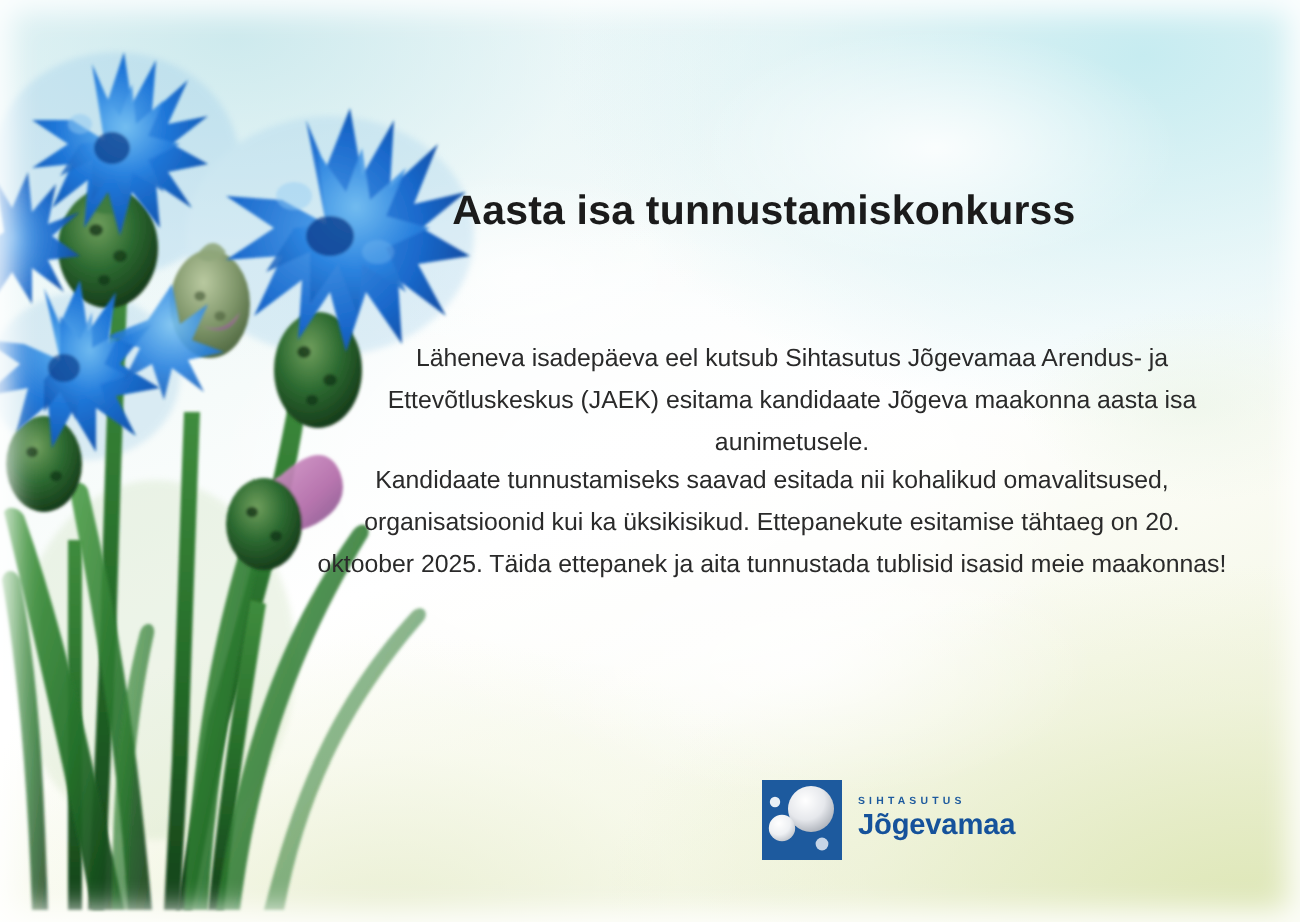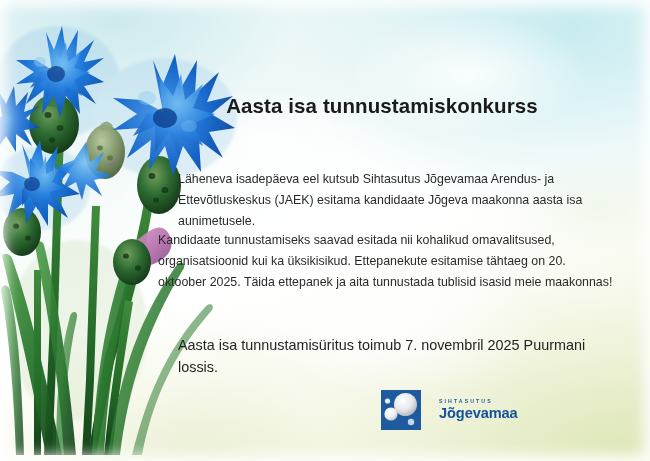--- a/index.html
+++ b/index.html
@@ -75,41 +75,42 @@
     width: 464px;
     text-align: center;
     font-size: 20.5px;
     font-weight: bold;
     color: #1b1b1b;
     letter-spacing: 0.1px;
   }
 
   .para {
     position: absolute;
+    text-align: center;
     color: #2a2a2a;
     font-size: 12.4px;
     line-height: 21px;
   }
   .para-1 { top: 157px; left: 28px;  width: 436px; }
   .para-2 { top: 218px; left: 8px;   width: 456px; }
   .para-3 {
     top: 320px; left: 28px; width: 436px;
     font-size: 14.4px;
     line-height: 22px;
     color: #242424;
   }
 
   
   .logo {
     position: absolute;
     left: 380px;
     top: 389px;
     display: flex;
     align-items: center;
-    gap: 17px;
+    gap: 7px;
   }
   .logo-mark {
     width: 42px;
     height: 42px;
     flex: 0 0 42px;
     position: relative;
   }
   .logo-text {
     position: relative;
     line-height: 1;
@@ -298,21 +299,20 @@
   </svg>
 
   <div class="content">
 
     <div class="title">Aasta isa tunnustamiskonkurss</div>
 
     <p class="para para-1">Läheneva isadepäeva eel kutsub Sihtasutus Jõgevamaa Arendus- ja Ettevõtluskeskus (JAEK) esitama kandidaate Jõgeva maakonna aasta isa aunimetusele.</p>
 
     <p class="para para-2">Kandidaate tunnustamiseks saavad esitada nii kohalikud omavalitsused, organisatsioonid kui ka üksikisikud. Ettepanekute esitamise tähtaeg on 20. oktoober 2025. Täida ettepanek ja aita tunnustada tublisid isasid meie maakonnas!</p>
 
-    <p class="para para-3">Aasta isa tunnustamisüritus toimub 7. novembril 2025 Puurmani lossis.</p>
   </div>
 
   <div class="logo">
 
     <svg class="logo-mark" viewBox="0 0 42 42" aria-hidden="true">
       <defs>
         <radialGradient id="bub1" cx="38%" cy="32%" r="72%">
           <stop offset="0%" stop-color="#ffffff"></stop>
           <stop offset="58%" stop-color="#e6e8ec"></stop>
           <stop offset="100%" stop-color="#aeb3bb"></stop>

